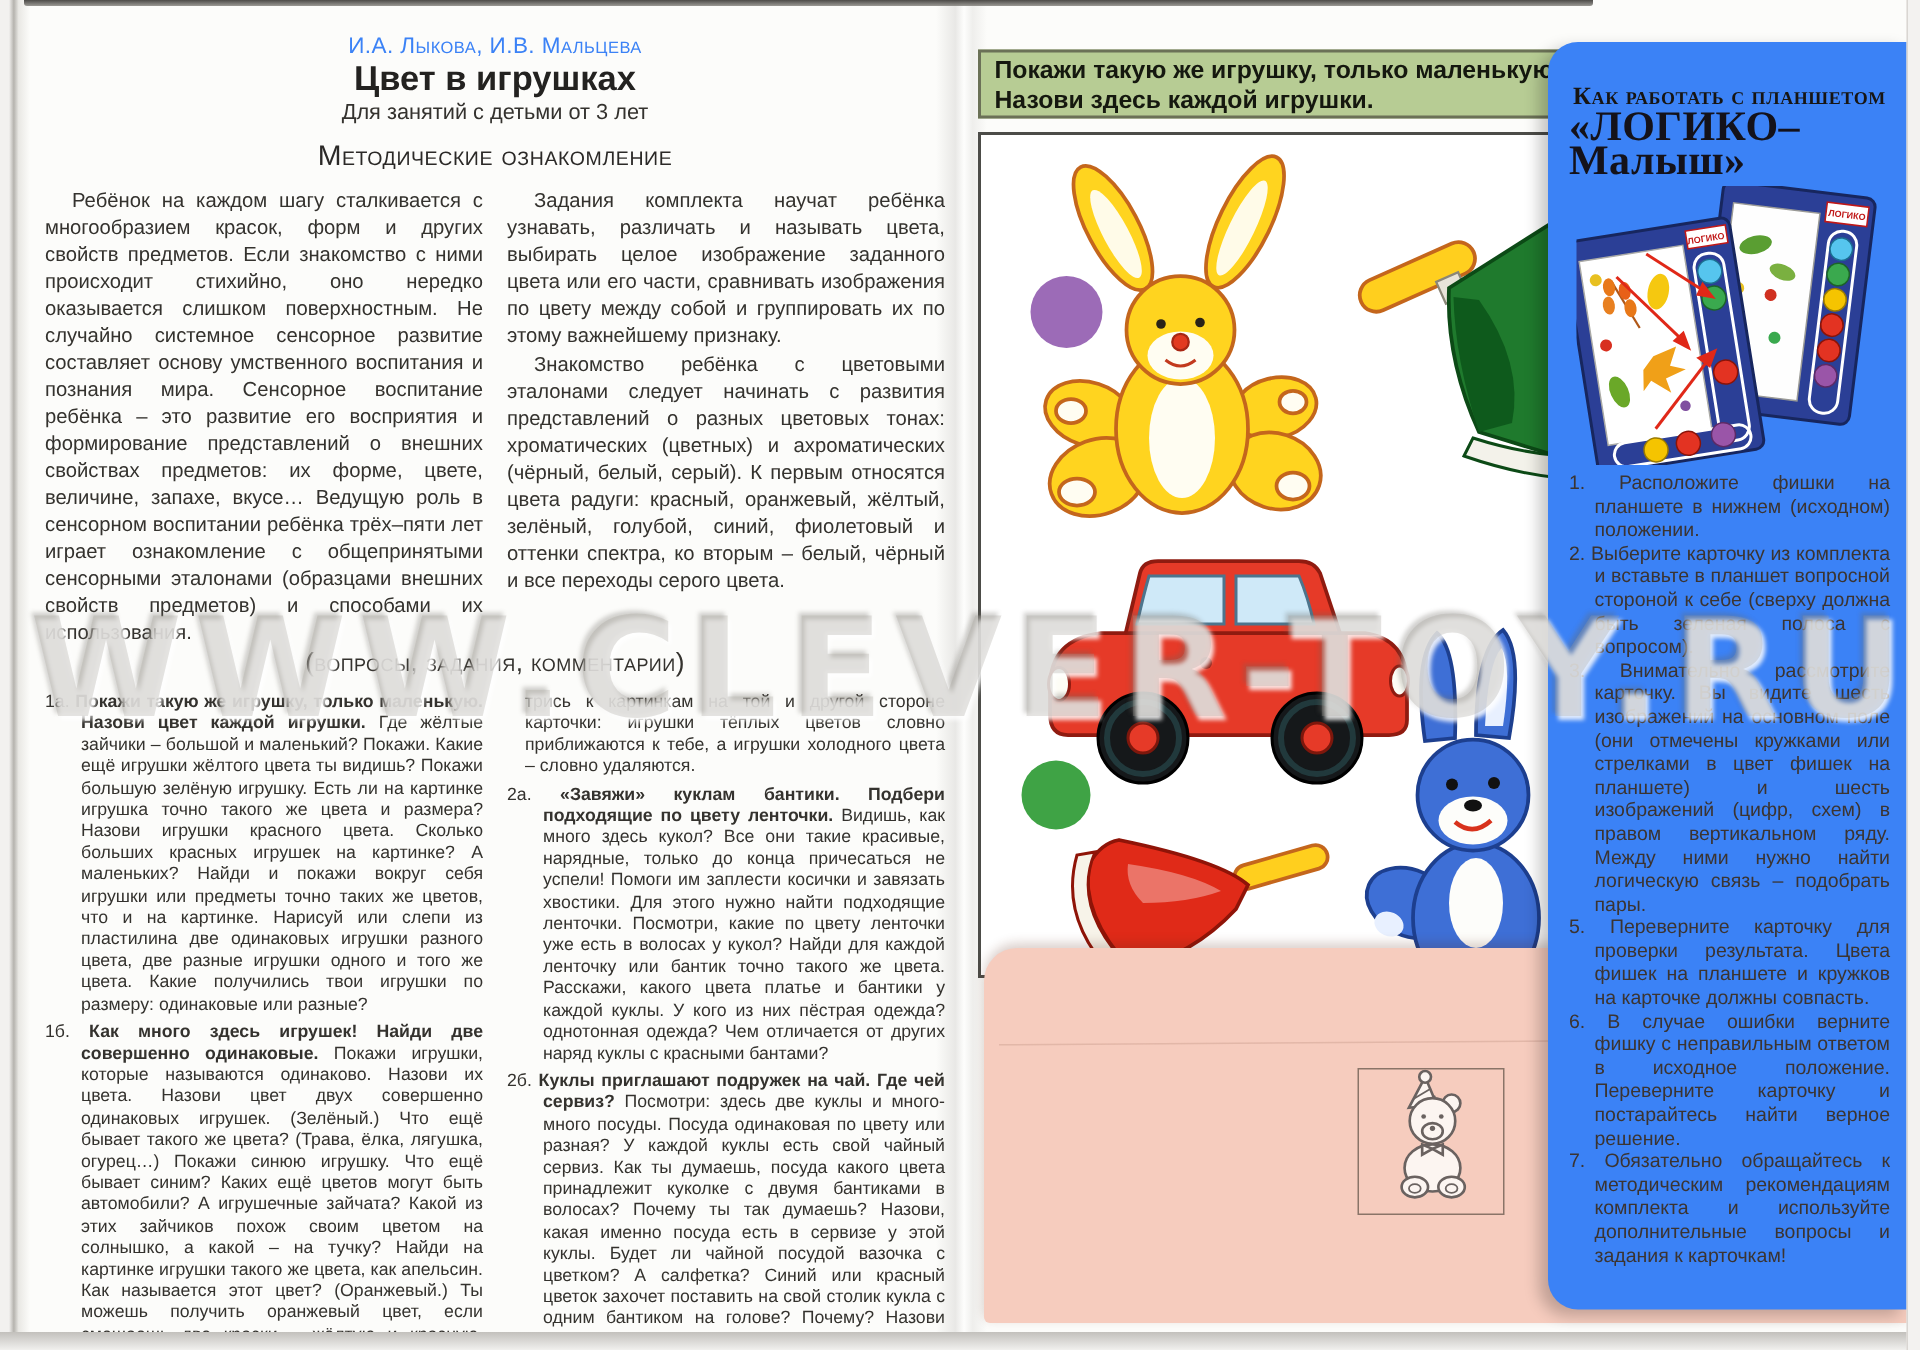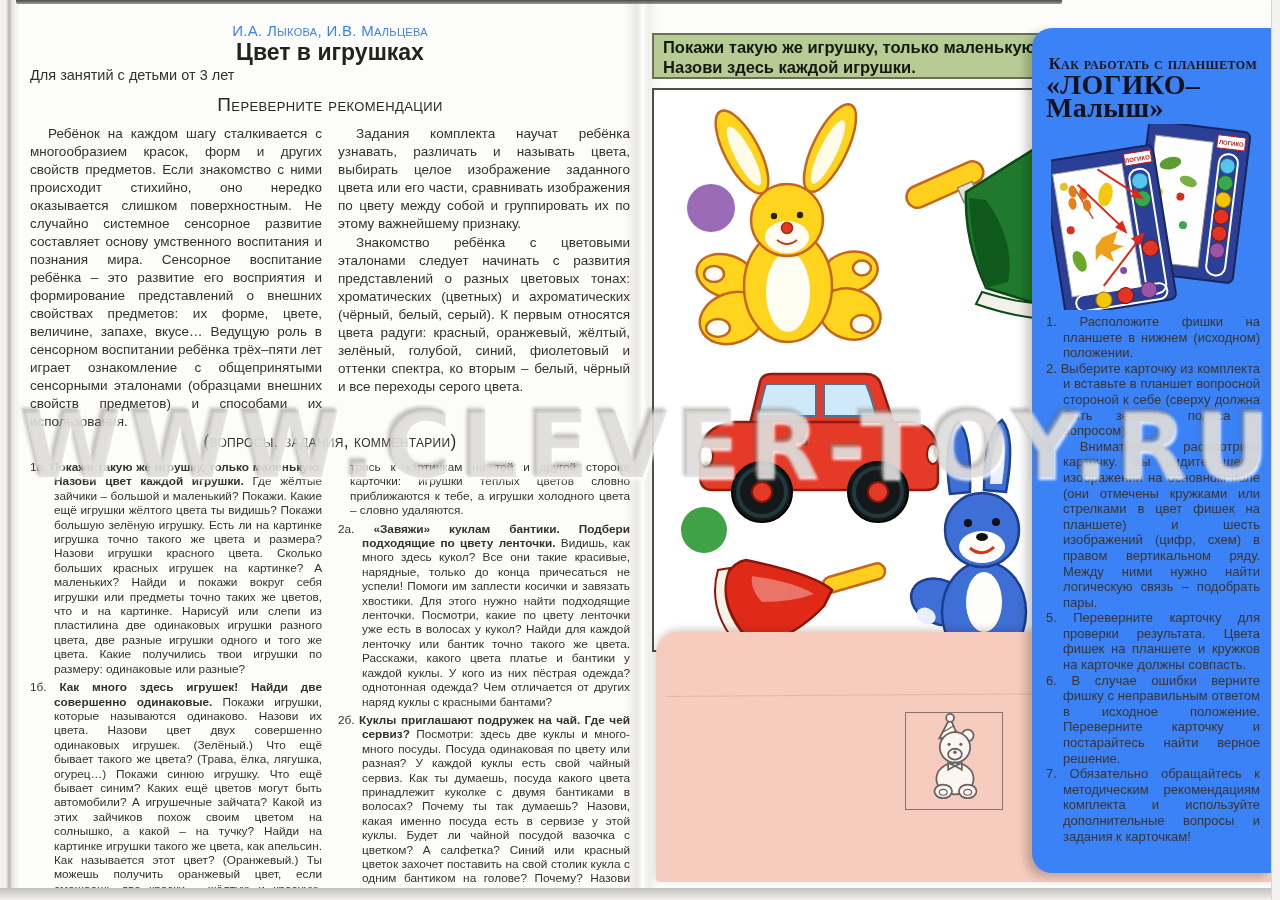--- a/index.html
+++ b/index.html
@@ -35,21 +35,21 @@
   }
   .gutter{
     position:absolute;left:616px;top:0;width:34px;height:893px;z-index:2;
     background:linear-gradient(90deg,rgba(0,0,0,0) 0%,rgba(60,55,50,0.10) 38%,rgba(255,255,255,0.5) 55%,rgba(60,55,50,0.07) 72%,rgba(0,0,0,0) 100%);
   }
 
   
   .left-page{position:absolute;left:22px;top:0;width:600px;height:893px;z-index:3;}
   .authors{margin-top:22px;text-align:center;font-size:15px;line-height:17px;font-variant:small-caps;letter-spacing:.3px;color:#3b82f6;}
   .page-title{text-align:center;font-size:23px;line-height:27px;font-weight:bold;color:#232220;}
-  .subtitle{text-align:left;font-size:14.5px;line-height:17px;margin-top:1px;}
+  .subtitle{text-align:center;font-size:14.5px;line-height:17px;margin-top:1px;}
   .h1{margin-top:10px;text-align:center;font-size:19px;line-height:22px;font-variant:small-caps;letter-spacing:.4px;color:#2b2927;}
   .cols{display:flex;gap:16px;margin-top:9px;}
   .col{width:292px;}
   .para{margin:0;font-size:13.5px;line-height:18px;text-align:justify;text-indent:18px;hyphens:auto;}
   .para + .para{margin-top:1px;}
   .h2{margin-top:13px;text-align:center;font-size:17.5px;line-height:21px;font-variant:small-caps;letter-spacing:.3px;}
   .h2sub{text-align:center;font-size:17.5px;line-height:21px;font-variant:small-caps;letter-spacing:.3px;}
   .item-cols{margin-top:8px;}
   .item{margin:0 0 4px 0;font-size:11.8px;line-height:14.4px;text-align:justify;padding-left:24px;text-indent:-24px;hyphens:auto;}
   .inum{font-weight:normal;}
@@ -119,21 +119,21 @@
 </head>
 <body>
 
 <div class="scene">
   <div class="spread">
 
     <div class="left-page">
       <div class="authors">И.А. Лыкова, И.В. Мальцева</div>
       <div class="page-title">Цвет в игрушках</div>
       <div class="subtitle">Для занятий с детьми от 3 лет</div>
-      <div class="h1">Переверните рекомендации</div>
+      <div class="h1">Методические ознакомление</div>
 
       <div class="cols">
         <div class="col">
           <p class="para">Ребёнок на каждом шагу сталкивается с многообразием красок, форм и других свойств предметов. Если знакомство с ними происходит стихийно, оно нередко оказывается слишком поверхностным. Не случайно системное сенсорное развитие составляет основу умственного воспитания и познания мира. Сенсорное воспитание ребёнка – это развитие его восприятия и формирование представлений о внешних свойствах предметов: их форме, цвете, величине, запахе, вкусе… Ведущую роль в сенсорном воспитании ребёнка трёх–пяти лет играет ознакомление с общепринятыми сенсорными эталонами (образцами внешних свойств предметов) и способами их использования.</p>
         </div>
         <div class="col">
           <p class="para">Задания комплекта научат ребёнка узнавать, различать и называть цвета, выбирать целое изображение заданного цвета или его части, сравнивать изображения по цвету между собой и группировать их по этому важнейшему признаку.</p>
           <p class="para">Знакомство ребёнка с цветовыми эталонами следует начинать с развития представлений о разных цветовых тонах: хроматических (цветных) и ахроматических (чёрный, белый, серый). К первым относятся цвета радуги: красный, оранжевый, жёлтый, зелёный, голубой, синий, фиолетовый и оттенки спектра, ко вторым – белый, чёрный и все переходы серого цвета.</p>
         </div>
       </div>

